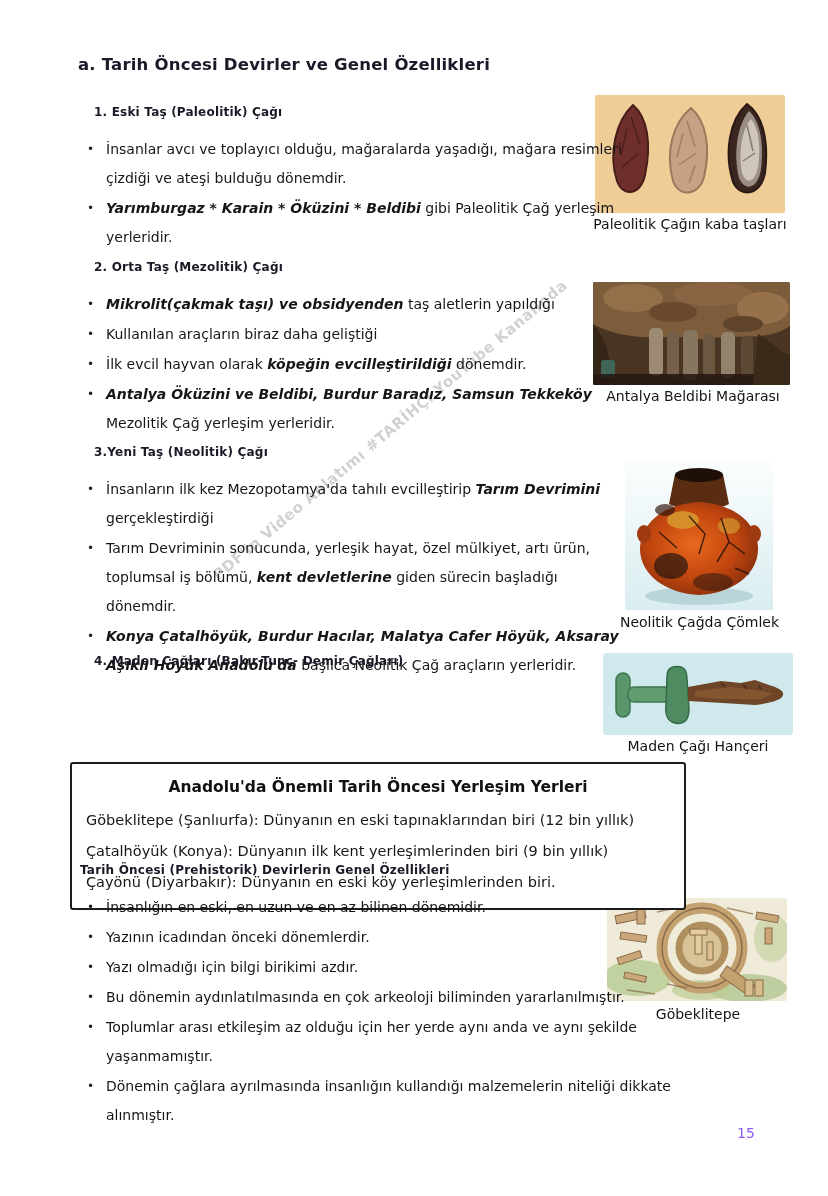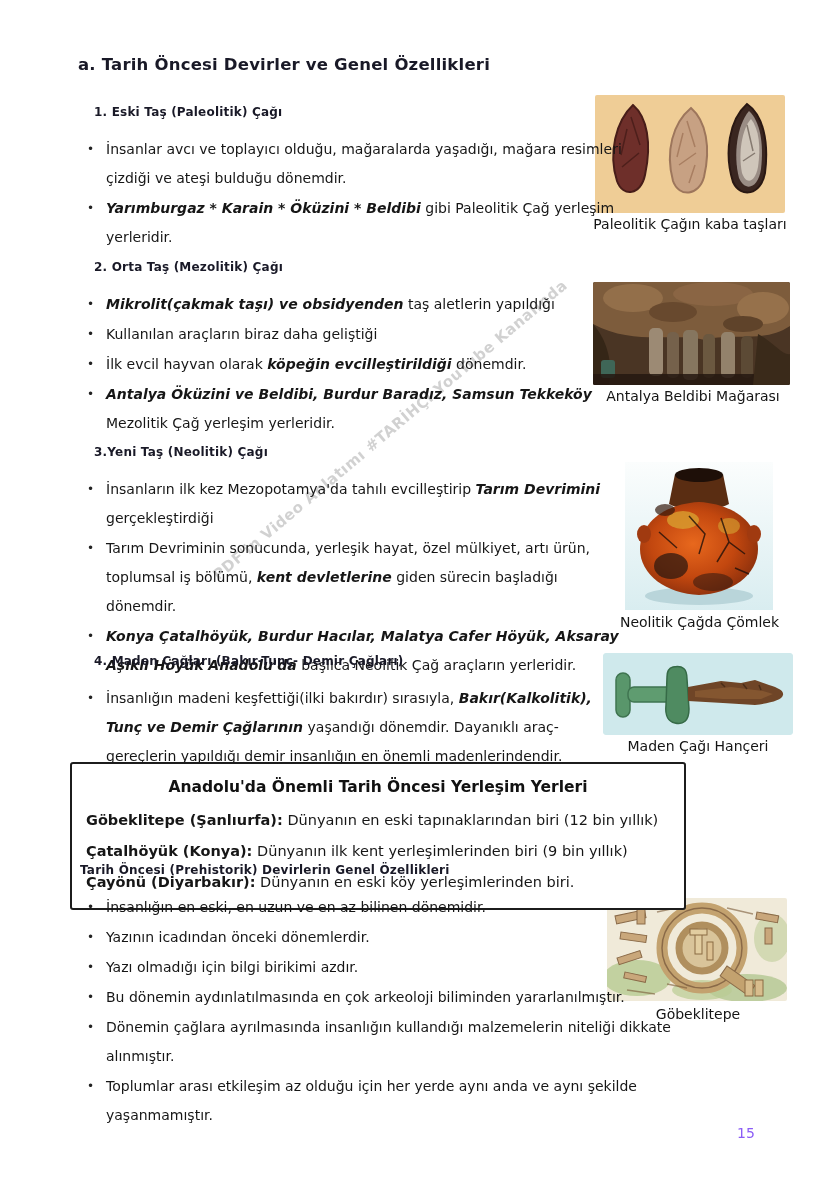--- a/index.html
+++ b/index.html
@@ -9,21 +9,21 @@
     color:rgba(135,135,135,0.38);font-size:15px;font-weight:700;white-space:nowrap;z-index:0;letter-spacing:.5px;}
   .txt{position:absolute;z-index:2;}
   .doc-title{left:78px;top:55px;font-size:16.5px;font-weight:700;color:#191927;letter-spacing:.2px;}
   h2{margin:0 0 8px 14px;font-size:12px;font-weight:700;color:#191927;letter-spacing:.2px;}
   .sec{left:80px;width:548px;font-size:14px;line-height:29px;}
   .sec1{top:98px;} .sec2{top:253px;} .sec3{top:438px;} .sec4{top:647px;}
   ul{list-style:none;margin:0;padding:0;}
   li{position:relative;padding-left:26px;margin-bottom:1px;}
   li::before{content:"•";position:absolute;left:7px;top:0;font-size:12px;color:#222;}
   .bi{font-weight:700;font-style:italic;}
-  .b{font-weight:700;text-align:right;}
+  .b{font-weight:400;text-align:right;}
   .info-box{left:70px;top:762px;width:584px;border:2px solid #1c1c1c;border-radius:3px;
     padding:8px 14px 10px 14px;font-size:14.5px;line-height:31px;background:#fff;}
   .info-box .box-title{text-align:center;font-weight:700;font-size:15.5px;color:#111;margin-bottom:2px;}
   .gen{left:80px;top:856px;width:620px;font-size:14px;line-height:29px;}
   .gen h2{margin-left:0;}
   .fig{position:absolute;z-index:1;}
   .fig .art{display:block;border-radius:2px;}
   .caption{position:absolute;z-index:2;text-align:center;font-size:14px;color:#141414;}
   .cap1{left:593px;top:216px;width:194px;}
   .cap2{left:593px;top:388px;width:200px;}
@@ -69,41 +69,38 @@
     <h2>3.Yeni Taş (Neolitik) Çağı</h2>
     <ul>
       <li class="bullet"><span>İnsanların ilk kez Mezopotamya'da tahılı evcilleştirip </span><span class="bi">Tarım Devrimini</span><span> gerçekleştirdiği</span></li>
       <li class="bullet"><span>Tarım Devriminin sonucunda, yerleşik hayat, özel mülkiyet, artı ürün, toplumsal iş bölümü, </span><span class="bi">kent devletlerine</span><span> giden sürecin başladığı dönemdir.</span></li>
       <li class="bullet"><span class="bi">Konya Çatalhöyük, Burdur Hacılar, Malatya Cafer Höyük, Aksaray Aşıklı Höyük Anadolu'da</span><span> başlıca Neolitik Çağ araçların yerleridir.</span></li>
     </ul>
   </div>
 
   <div class="txt sec sec4">
     <h2>4. Maden Çağları (Bakır-Tunç- Demir Çağları)</h2>
-    <ul>
-      <li class="bullet"><span>İnsanlığın madeni keşfettiği(ilki bakırdır) sırasıyla, </span><span class="bi">Bakır(Kalkolitik), Tunç ve Demir Çağlarının</span><span> yaşandığı dönemdir. Dayanıklı araç-gereçlerin yapıldığı demir insanlığın en önemli madenlerindendir.</span></li>
-    </ul>
   </div>
 
   <div class="txt info-box">
     <div class="box-title">Anadolu'da Önemli Tarih Öncesi Yerleşim Yerleri</div>
     <div><span class="b">Göbeklitepe (Şanlıurfa):</span><span> Dünyanın en eski tapınaklarından biri (12 bin yıllık)</span></div>
     <div><span class="b">Çatalhöyük (Konya):</span><span> Dünyanın ilk kent yerleşimlerinden biri (9 bin yıllık)</span></div>
     <div><span class="b">Çayönü (Diyarbakır):</span><span> Dünyanın en eski köy yerleşimlerinden biri.</span></div>
   </div>
 
   <div class="txt gen">
     <h2>Tarih Öncesi (Prehistorik) Devirlerin Genel Özellikleri</h2>
     <ul>
       <li class="bullet">İnsanlığın en eski, en uzun ve en az bilinen dönemidir.</li>
       <li class="bullet">Yazının icadından önceki dönemlerdir.</li>
       <li class="bullet">Yazı olmadığı için bilgi birikimi azdır.</li>
       <li class="bullet">Bu dönemin aydınlatılmasında en çok arkeoloji biliminden yararlanılmıştır.</li>
+      <li class="bullet">Toplumlar arası etkileşim az olduğu için her yerde aynı anda ve aynı şekilde yaşanmamıştır.</li>
       <li class="bullet">Dönemin çağlara ayrılmasında insanlığın kullandığı malzemelerin niteliği dikkate alınmıştır.</li>
-      <li class="bullet">Toplumlar arası etkileşim az olduğu için her yerde aynı anda ve aynı şekilde yaşanmamıştır.</li>
     </ul>
   </div>
 
   <div class="fig f1">
     <svg class="art" width="190" height="118" viewBox="0 0 190 118">
       <rect width="190" height="118" fill="#efcd96"></rect>
       <path d="M38,10 C52,22 57,48 50,80 C46,100 28,103 22,86 C13,58 21,26 38,10 Z" fill="#6e2f2a" stroke="#481d19" stroke-width="2"></path>
       <path d="M36,22 L45,50 M27,72 L44,58 M32,34 L26,60" stroke="#4d1f1b" stroke-width="1.5" fill="none"></path>
       <path d="M96,13 C111,26 116,52 109,82 C104,101 84,103 78,86 C70,56 78,28 96,13 Z" fill="#c7a183" stroke="#9d765c" stroke-width="2"></path>
       <path d="M92,26 L100,52 M84,70 L101,58 M88,38 L82,62 M100,70 L94,88" stroke="#a87e61" stroke-width="1.5" fill="none"></path>

